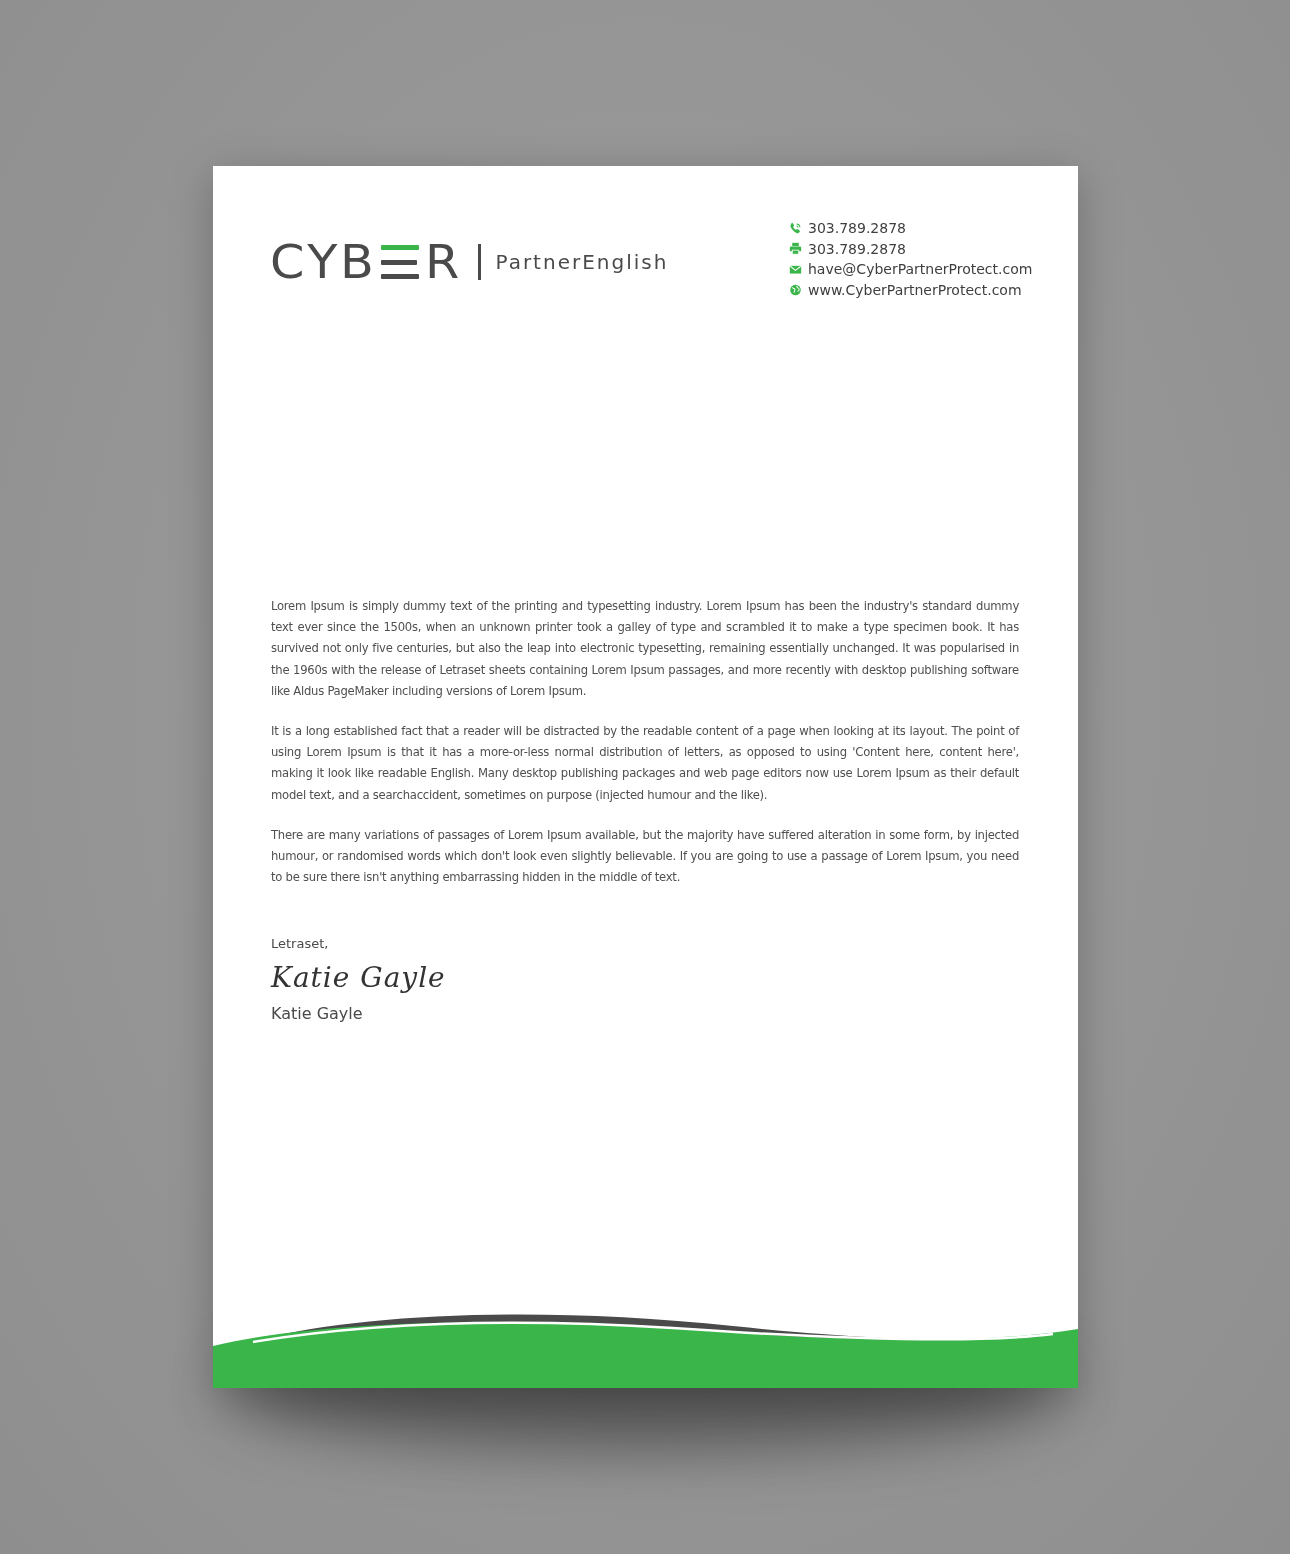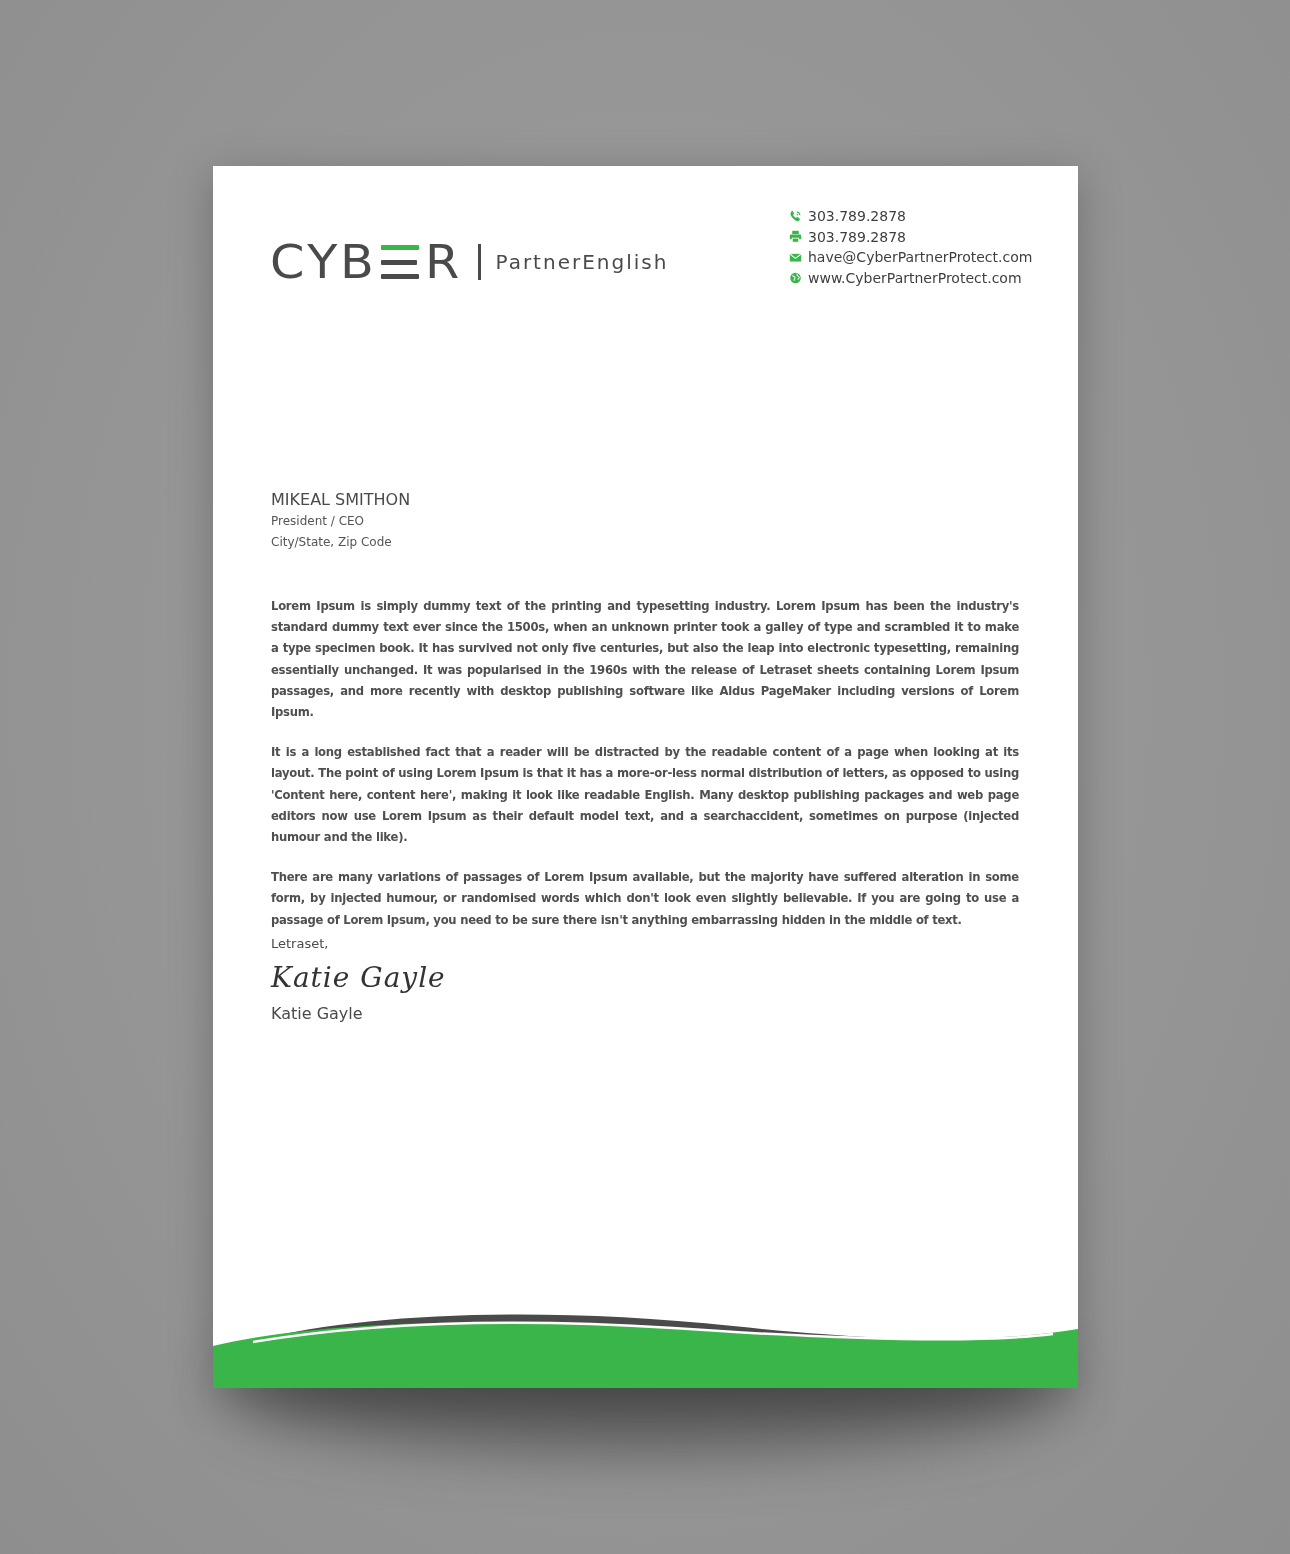--- a/index.html
+++ b/index.html
@@ -90,21 +90,21 @@
       font-family: "DejaVu Sans", sans-serif;
       color: #4a4a4a;
       font-size: 20px;
       line-height: 20px;
       letter-spacing: 2px;
     }
     
     .contact {
       position: absolute;
       left: 575px;
-      top: 40px;
+      top: 52px;
       font-family: "DejaVu Sans", sans-serif;
       font-size: 14px;
       color: #3e3e3e;
     }
     .contact-row {
       display: flex;
       align-items: center;
       height: 20.5px;
     }
     .contact-icon {
@@ -143,21 +143,20 @@
       width: 748px;
       font-family: "DejaVu Sans", sans-serif;
       font-size: 11.6px;
       line-height: 21.2px;
       color: #4f4f4f;
       text-align: justify;
       letter-spacing: -0.25px;
     }
     .body-text p {
       margin: 0 0 19px 0;
-      font-weight: bold;
     }
     
     .closing {
       position: absolute;
       left: 58px;
       top: 768px;
       font-family: "DejaVu Sans", sans-serif;
       color: #4a4a4a;
     }
     .closing .sincerely {
@@ -246,25 +245,20 @@
       <span class="contact-icon">
         <svg viewBox="0 0 16 16">
             <circle cx="8" cy="8.5" r="6.5" fill="#39b54a"></circle>
             <path d="M4 5.5c1 .5 1.5 1.5 2.5 1.5s1 1.5.5 2.5-1 1.5-.5 2.5M10 3.5c-.5 1 0 2 1 2.5s2 1 1.5 2.5-1.5 1-2 2" fill="none" stroke="#fff" stroke-width="1.3"></path>
           </svg>
       </span>
       <span>www.CyberPartnerProtect.com</span>
     </div>
   </div>
 
-  <div class="recipient">
-    <div class="name">MIKEAL SMITHON</div>
-    <div class="line">President / CEO</div>
-    <div class="line">City/State, Zip Code</div>
-  </div>
 
   <div class="body-text">
     <p>Lorem Ipsum is simply dummy text of the printing and typesetting industry. Lorem Ipsum has been the industry's standard dummy text ever since the 1500s, when an unknown printer took a galley of type and scrambled it to make a type specimen book. It has survived not only five centuries, but also the leap into electronic typesetting, remaining essentially unchanged. It was popularised in the 1960s with the release of Letraset sheets containing Lorem Ipsum passages, and more recently with desktop publishing software like Aldus PageMaker including versions of Lorem Ipsum.</p>
     <p>It is a long established fact that a reader will be distracted by the readable content of a page when looking at its layout. The point of using Lorem Ipsum is that it has a more-or-less normal distribution of letters, as opposed to using 'Content here, content here', making it look like readable English. Many desktop publishing packages and web page editors now use Lorem Ipsum as their default model text, and a searchaccident, sometimes on purpose (injected humour and the like).</p>
     <p>There are many variations of passages of Lorem Ipsum available, but the majority have suffered alteration in some form, by injected humour, or randomised words which don't look even slightly believable. If you are going to use a passage of Lorem Ipsum, you need to be sure there isn't anything embarrassing hidden in the middle of text.</p>
   </div>
 
   <div class="closing">
     <div class="sincerely">Letraset,</div>
     <div class="signature">Katie Gayle</div>

